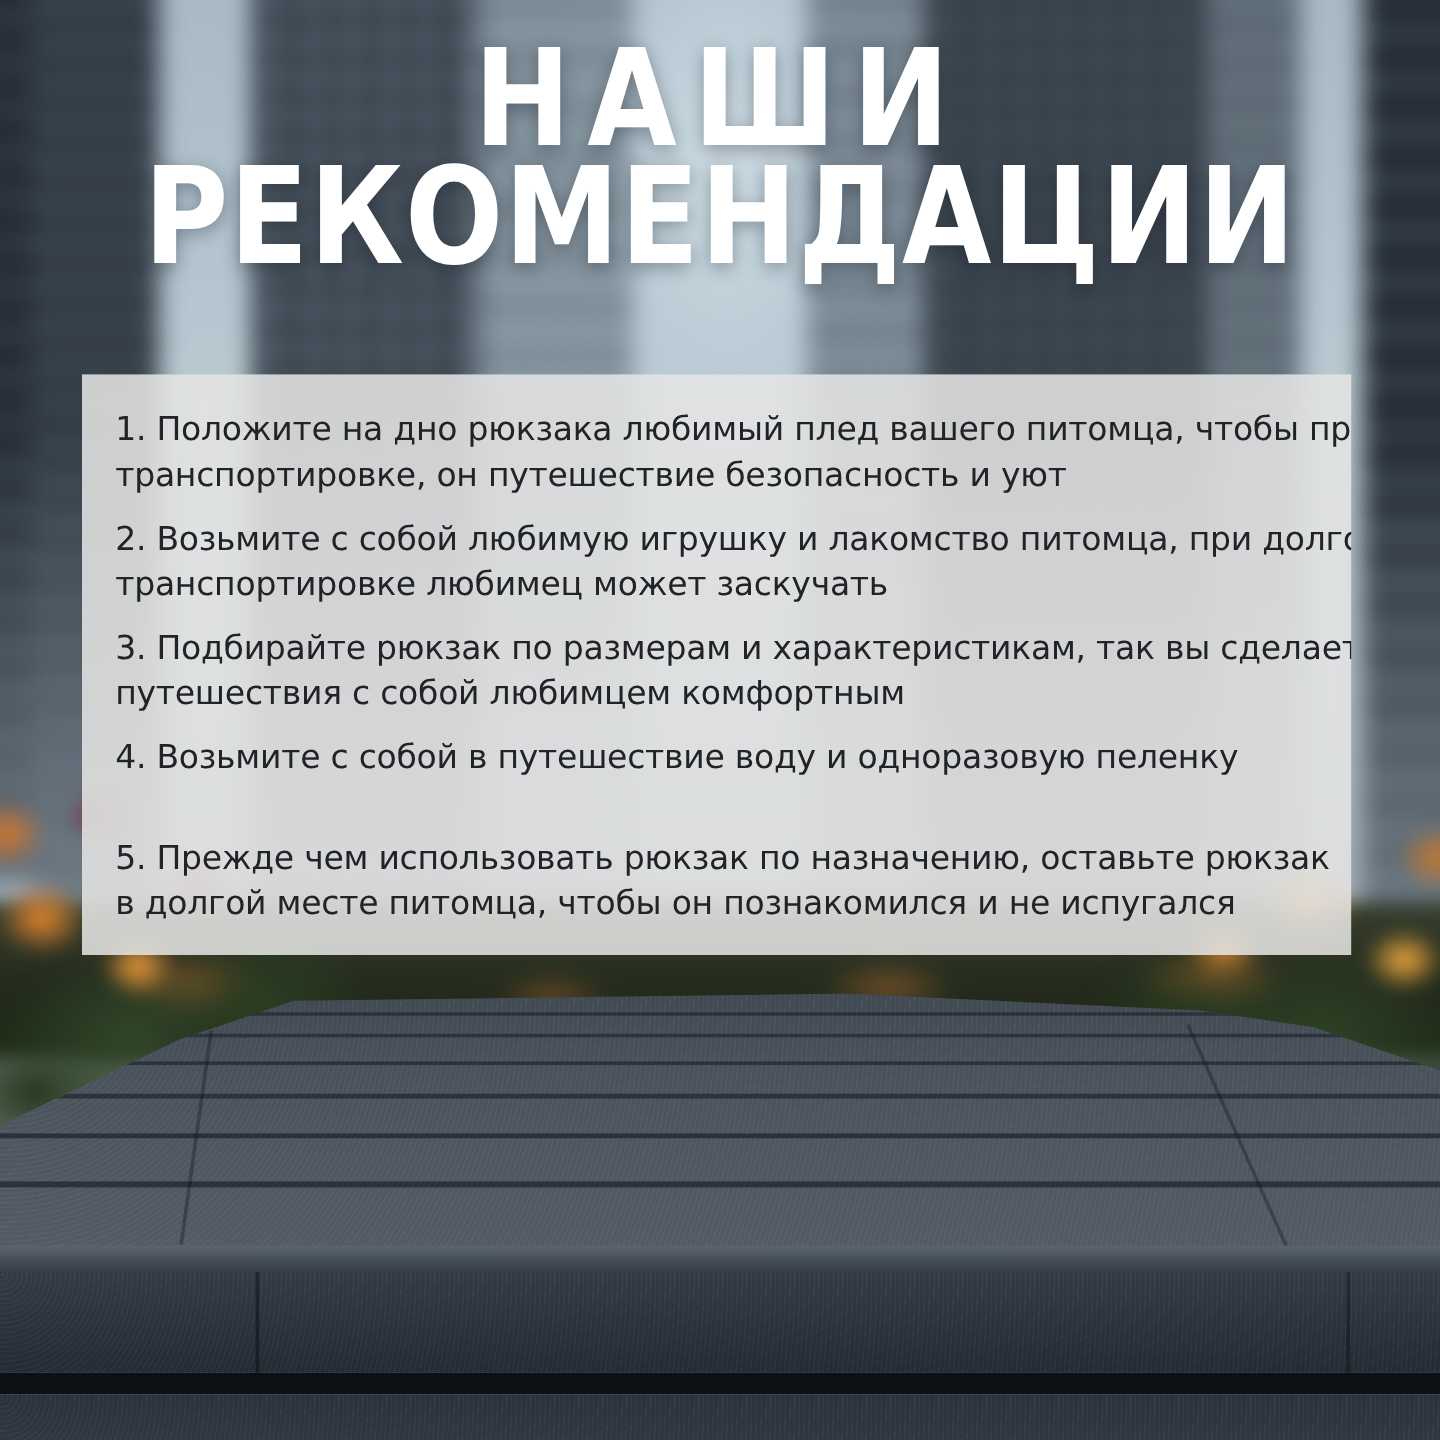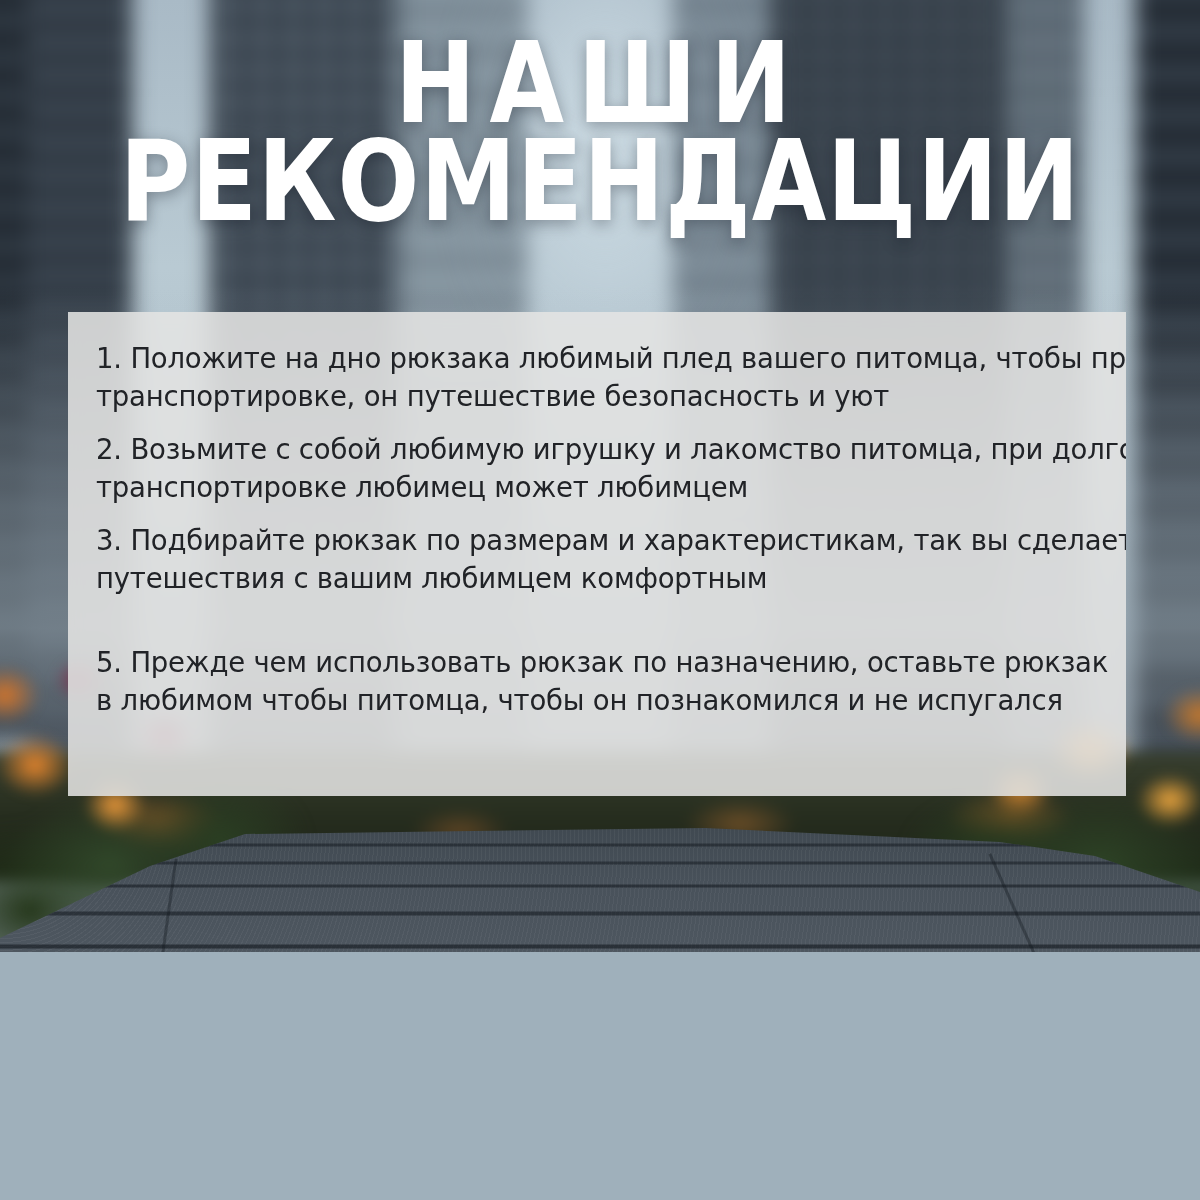--- a/index.html
+++ b/index.html
@@ -1,18 +1,18 @@
 <!DOCTYPE html>
 <html><head>
 <meta charset="utf-8">
 <style>
   html,body{margin:0;padding:0;}
   body{width:1200px;height:1200px;overflow:hidden;background:#9fb0bb;
        font-family:"DejaVu Sans","Liberation Sans",sans-serif;}
-  .canvas{position:relative;width:1200px;height:952px;overflow:hidden;}
+  .canvas{position:relative;width:1200px;height:1200px;overflow:hidden;}
 
   
   .bg{position:absolute;inset:0;z-index:0;overflow:hidden;
       background:linear-gradient(180deg,#a9bac6 0%,#b9cad3 28%,#b0c1cb 48%,#9dadb8 70%,#93a2ac 85%);}
   .blur-wrap{position:absolute;inset:-30px;filter:blur(10px);transform:scale(1.04);}
   .sky-patch{position:absolute;left:470px;top:-40px;width:330px;height:560px;
       background:radial-gradient(50% 50% at 50% 40%,rgba(206,221,229,.95) 0%,rgba(190,206,216,.55) 60%,rgba(190,206,216,0) 100%);}
   .bldg{position:absolute;top:-30px;}
   .b-l1{left:-30px;width:110px;height:790px;
       background:repeating-linear-gradient(180deg,#1e252d 0 16px,#313b45 16px 36px);}
@@ -154,25 +154,28 @@
     <div class="t2">РЕКОМЕНДАЦИИ</div>
   </div>
 
   <div class="panel">
     <div class="item">
       <div class="line">1. Положите на дно рюкзака любимый плед вашего питомца, чтобы при</div>
       <div class="line">транспортировке, он путешествие безопасность и уют</div>
     </div>
     <div class="item">
       <div class="line">2. Возьмите с собой любимую игрушку и лакомство питомца, при долгой</div>
-      <div class="line">транспортировке любимец может любимцем</div>
+      <div class="line">транспортировке любимец может заскучать</div>
     </div>
     <div class="item">
       <div class="line">3. Подбирайте рюкзак по размерам и характеристикам, так вы сделаете</div>
-      <div class="line">путешествия с вашим любимцем комфортным</div>
+      <div class="line">путешествия с собой любимцем комфортным</div>
+    </div>
+    <div class="item">
+      <div class="line">4. Возьмите с собой в путешествие воду и одноразовую пеленку</div>
     </div>
     <div class="item">
       <div class="line">5. Прежде чем использовать рюкзак по назначению, оставьте рюкзак</div>
-      <div class="line">в любимом чтобы питомца, чтобы он познакомился и не испугался</div>
+      <div class="line">в долгой месте питомца, чтобы он познакомился и не испугался</div>
     </div>
   </div>
 
 </div>
 
 </body></html>

